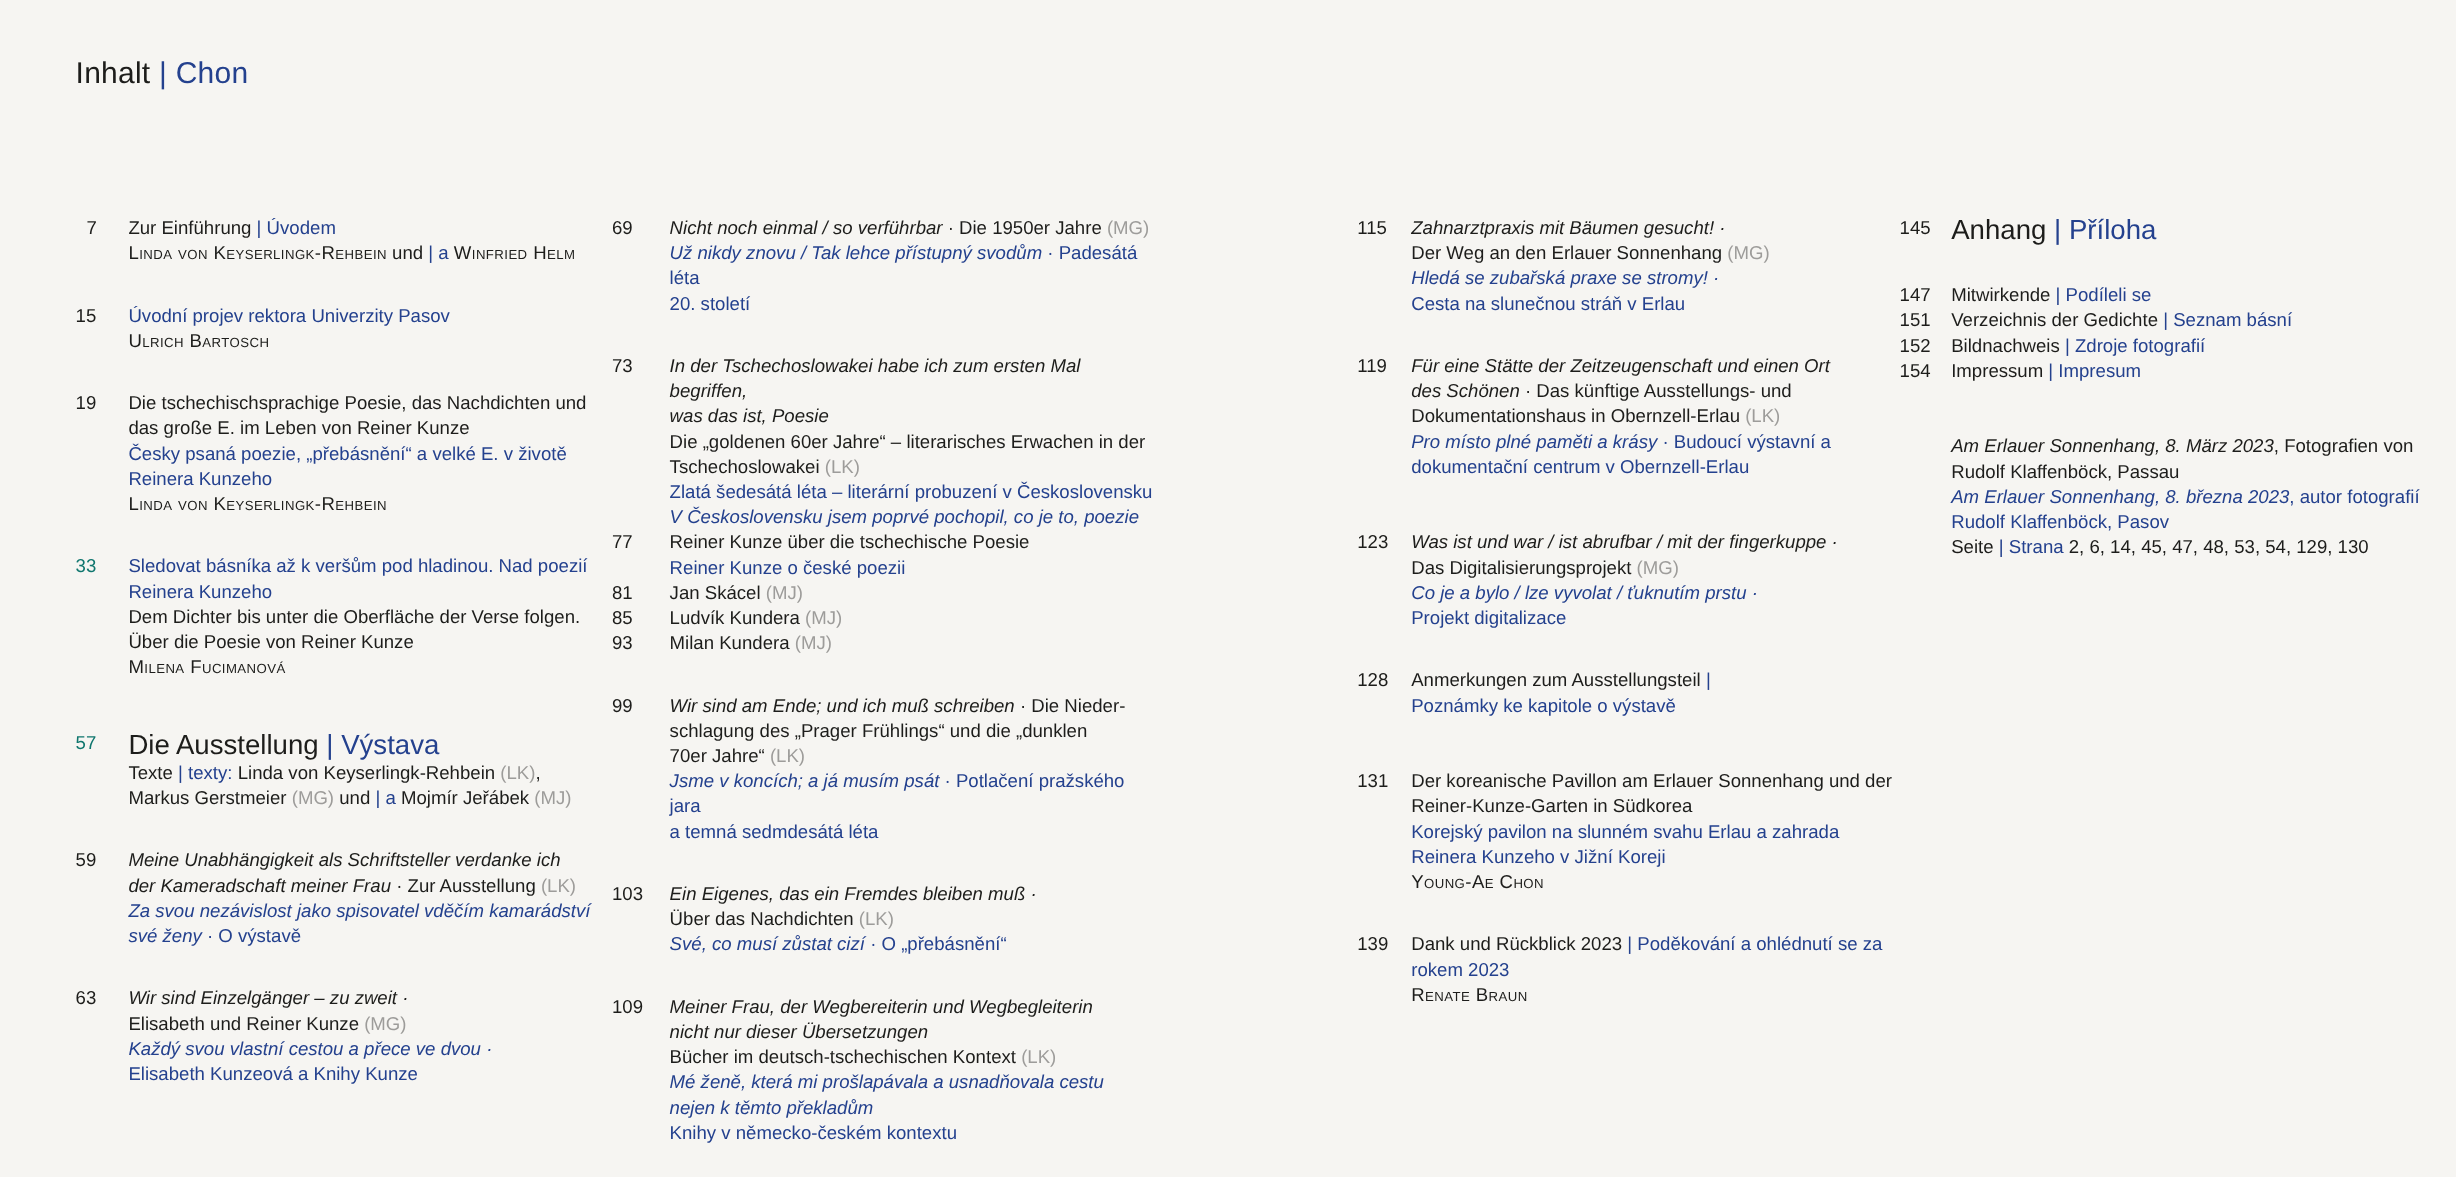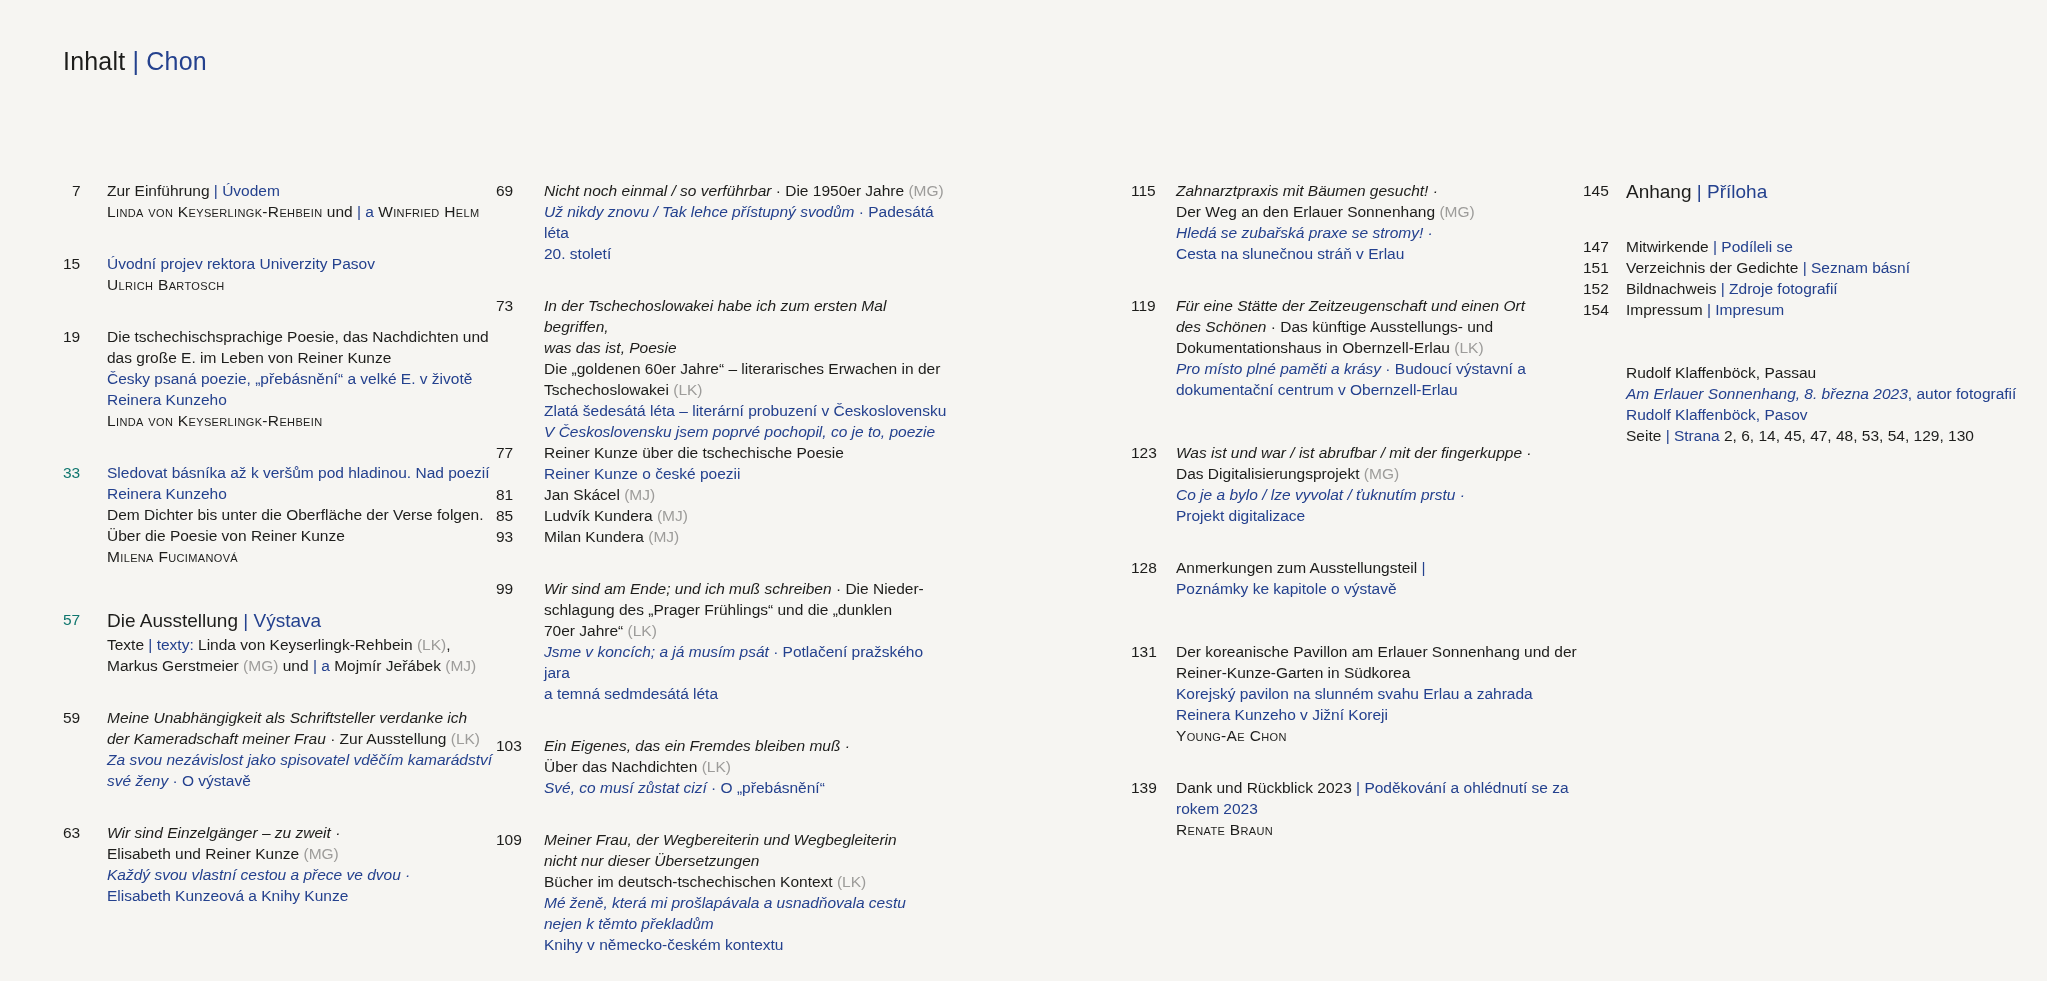--- a/index.html
+++ b/index.html
@@ -10,37 +10,37 @@
     font-size:15.5px;line-height:21px;
     -webkit-font-smoothing:antialiased;
   }
   .page-title{
     position:absolute;left:63px;top:46px;margin:0;
     font-size:25px;line-height:30px;font-weight:400;letter-spacing:0.2px;
   }
   .columns{position:absolute;left:0;top:180px;width:2047px;}
   .col{position:absolute;top:0;}
   .col-0{left:63px;width:432px;}
-  .col-1{left:496px;width:452px;}
+  .col-1{left:510px;width:452px;}
   .col-2{left:1131px;width:460px;}
   .col-3{left:1583px;width:464px;}
   .entry{display:flex;align-items:flex-start;}
   .gap-first{margin-top:0;}
   .gap-one{margin-top:31px;}
   .gap-none{margin-top:0;}
   .gap-two{margin-top:42px;}
   .num{flex:0 0 44px;color:#1d1d1b;}
   .col-1 .num{flex-basis:48px;}
   .col-2 .num{flex-basis:45px;}
   .col-3 .num{flex-basis:43px;}
   .num-pad{padding-left:9px;box-sizing:border-box;}
   .num-blue{color:#0f766e;}
   .lines{flex:1 1 auto;}
   .line{min-height:21px;}
-  .line-lg{font-size:19px;line-height:23px;margin-bottom:2px;}
+  .line-lg{font-size:23px;line-height:23px;margin-bottom:2px;}
   .t-d{color:#1d1d1b;}
   .t-di{color:#1d1d1b;font-style:italic;}
   .t-b{color:#24418e;}
   .t-bi{color:#24418e;font-style:italic;}
   .t-g{color:#9d9c9a;}
   .t-sc{color:#1d1d1b;font-variant:small-caps;letter-spacing:0.35px;}
 </style>
 </head>
 <body>
 
@@ -266,20 +266,21 @@
       </div>
       <div class="entry gap-none">
         <div class="num">154</div>
         <div class="lines">
           <div class="line"><span class="t-d">Impressum </span><span class="t-b">| Impresum</span></div>
         </div>
       </div>
       <div class="entry gap-two">
         <div class="num"></div>
         <div class="lines">
+          <div class="line"><span class="t-di">Am Erlauer Sonnenhang, 8. März 2023</span><span class="t-d">, Fotografien von</span></div>
           <div class="line"><span class="t-d">Rudolf Klaffenböck, Passau</span></div>
           <div class="line"><span class="t-bi">Am Erlauer Sonnenhang, 8. března 2023</span><span class="t-b">, autor fotografií</span></div>
           <div class="line"><span class="t-b">Rudolf Klaffenböck, Pasov</span></div>
           <div class="line"><span class="t-d">Seite </span><span class="t-b">| Strana </span><span class="t-d">2, 6, 14, 45, 47, 48, 53, 54, 129, 130</span></div>
         </div>
       </div>
     </div>
   </div>
 
 </body></html>

